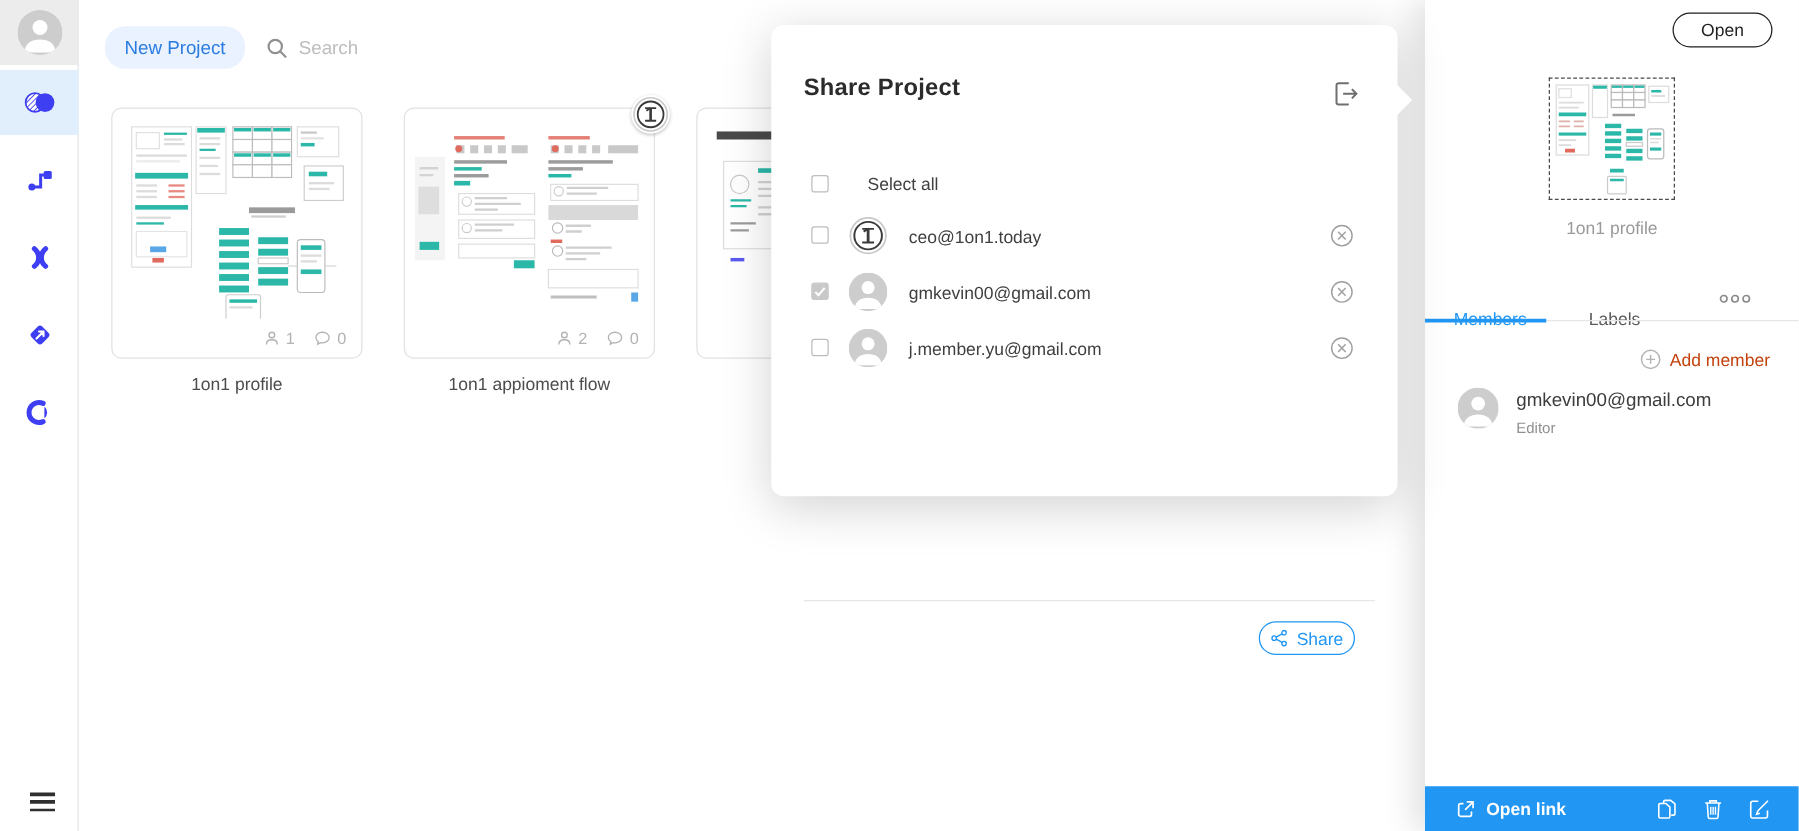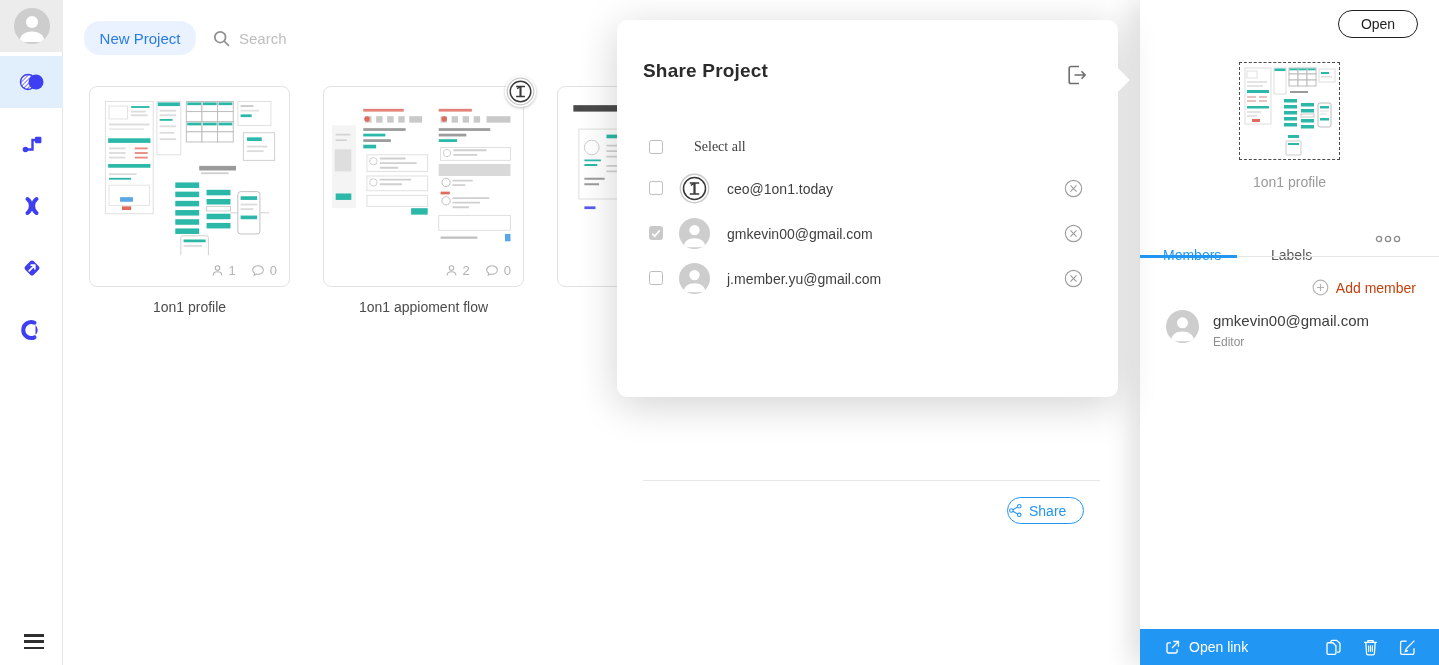--- a/index.html
+++ b/index.html
@@ -47,37 +47,37 @@
     background:#fff; transform:rotate(45deg); }
   .modal-title { position:absolute; left:26px; top:40px; font-size:19px;
     font-weight:800; color:#2b2b2b; letter-spacing:.2px; }
   .modal-export { position:absolute; right:28px; top:42px; cursor:pointer; }
   .modal-input { position:absolute; left:26px; top:69px; width:449px; height:28px;
     border:1px solid #c9c9c9; border-radius:4px; padding:0 10px; font-size:14px;
     font-family:inherit; color:#444; }
   .modal-input::placeholder { color:#b3b3b3; }
   .selectall { position:absolute; left:32px; top:119px; display:flex;
     align-items:center; gap:31px; cursor:pointer; }
-  .selectall .lbl { font-size:14px; color:#3f3f3f;font-family:Liberation Serif, serif; }
+  .selectall .lbl { font-size:14px; color:#3f3f3f; }
   .share-rows { position:absolute; left:0; top:146px; width:100%; }
   .share-row { position:relative; height:45px; }
   .share-row .cb { position:absolute; left:32px; top:15px; }
   .share-row .avat { position:absolute; left:62px; top:7px; }
   .share-row .mail { position:absolute; left:110px; top:15px; font-size:14px; color:#3f3f3f; }
   .share-row .remove { position:absolute; left:447px; top:13px; cursor:pointer; }
   .cb { width:14px; height:14px; border:1.5px solid #bdbdbd; border-radius:2.5px;
     background:#fff; cursor:pointer; }
   .cb.checked { background:#c9c9c9; border-color:#c9c9c9; display:flex;
     align-items:center; justify-content:center; }
   .modal-divider { position:absolute; left:26px; top:460px; width:457px; height:1px;
     background:#e7e7e7; }
   .btn-share { position:absolute; left:390px; top:477px; width:77px; height:27px;
     background:#fff; border:1px solid #2196f3; border-radius:14px; color:#2196f3;
     font-size:14px; font-family:inherit; cursor:pointer; display:flex;
-    align-items:center; justify-content:flex-start; gap:6px; }
+    align-items:center; justify-content:center; gap:6px; }
 
   
   .panel { position:absolute; right:0; top:0; width:299px; height:665px; background:#fff;
     box-shadow:-10px 0 24px rgba(0,0,0,.12); z-index:4; }
   .btn-open { position:absolute; right:21px; top:10px; width:80px; height:28px;
     background:#fff; border:1.5px solid #1f1f1f; border-radius:15px; font-size:14px;
     color:#1f1f1f; font-family:inherit; cursor:pointer; }
   .panel-thumb { position:absolute; left:99px; top:62px; width:101px; height:98px;
     border:1px dashed #4a4a4a; background:#fff; cursor:pointer; }
   .panel-caption { position:absolute; left:0; top:174px; width:299px; text-align:center;
@@ -90,21 +90,21 @@
   .tabs .baseline { position:absolute; left:0; bottom:0; width:299px; height:1px; background:#e6e6e6; }
   .tabs .active-bar { position:absolute; left:0; bottom:-1px; width:97px; height:3px; background:#2196f3; }
   .add-member { position:absolute; right:23px; top:279px; display:flex; align-items:flex-end;
     gap:7px; color:#c2410c; font-size:14px; cursor:pointer; }
   .member-row { position:absolute; left:26px; top:310px; display:flex; gap:14px; }
   .member-row .m-email { font-size:15px; color:#3d3d3d; margin-top:2px; }
   .member-row .m-role { font-size:12px; color:#8f8f8f; margin-top:6px; }
   .panel-footer { position:absolute; left:0; bottom:0; width:299px; height:36px;
     background:#2196f3; display:flex; align-items:center; }
   .open-link { display:flex; align-items:center; gap:8px; margin-left:24px;
-    color:#fff; font-size:14px; cursor:pointer; }
+    color:#fff; font-size:14px; cursor:pointer;font-weight:bold; }
   .footer-icons { position:absolute; right:22px; display:flex; align-items:center; gap:19px; }
   .footer-icons svg { cursor:pointer; }
 
   svg { display:block; }
   .hidden-defs { position:absolute; width:0; height:0; overflow:hidden; }
 </style>
 </head>
 <body>
 
 <svg class="hidden-defs" aria-hidden="true">

